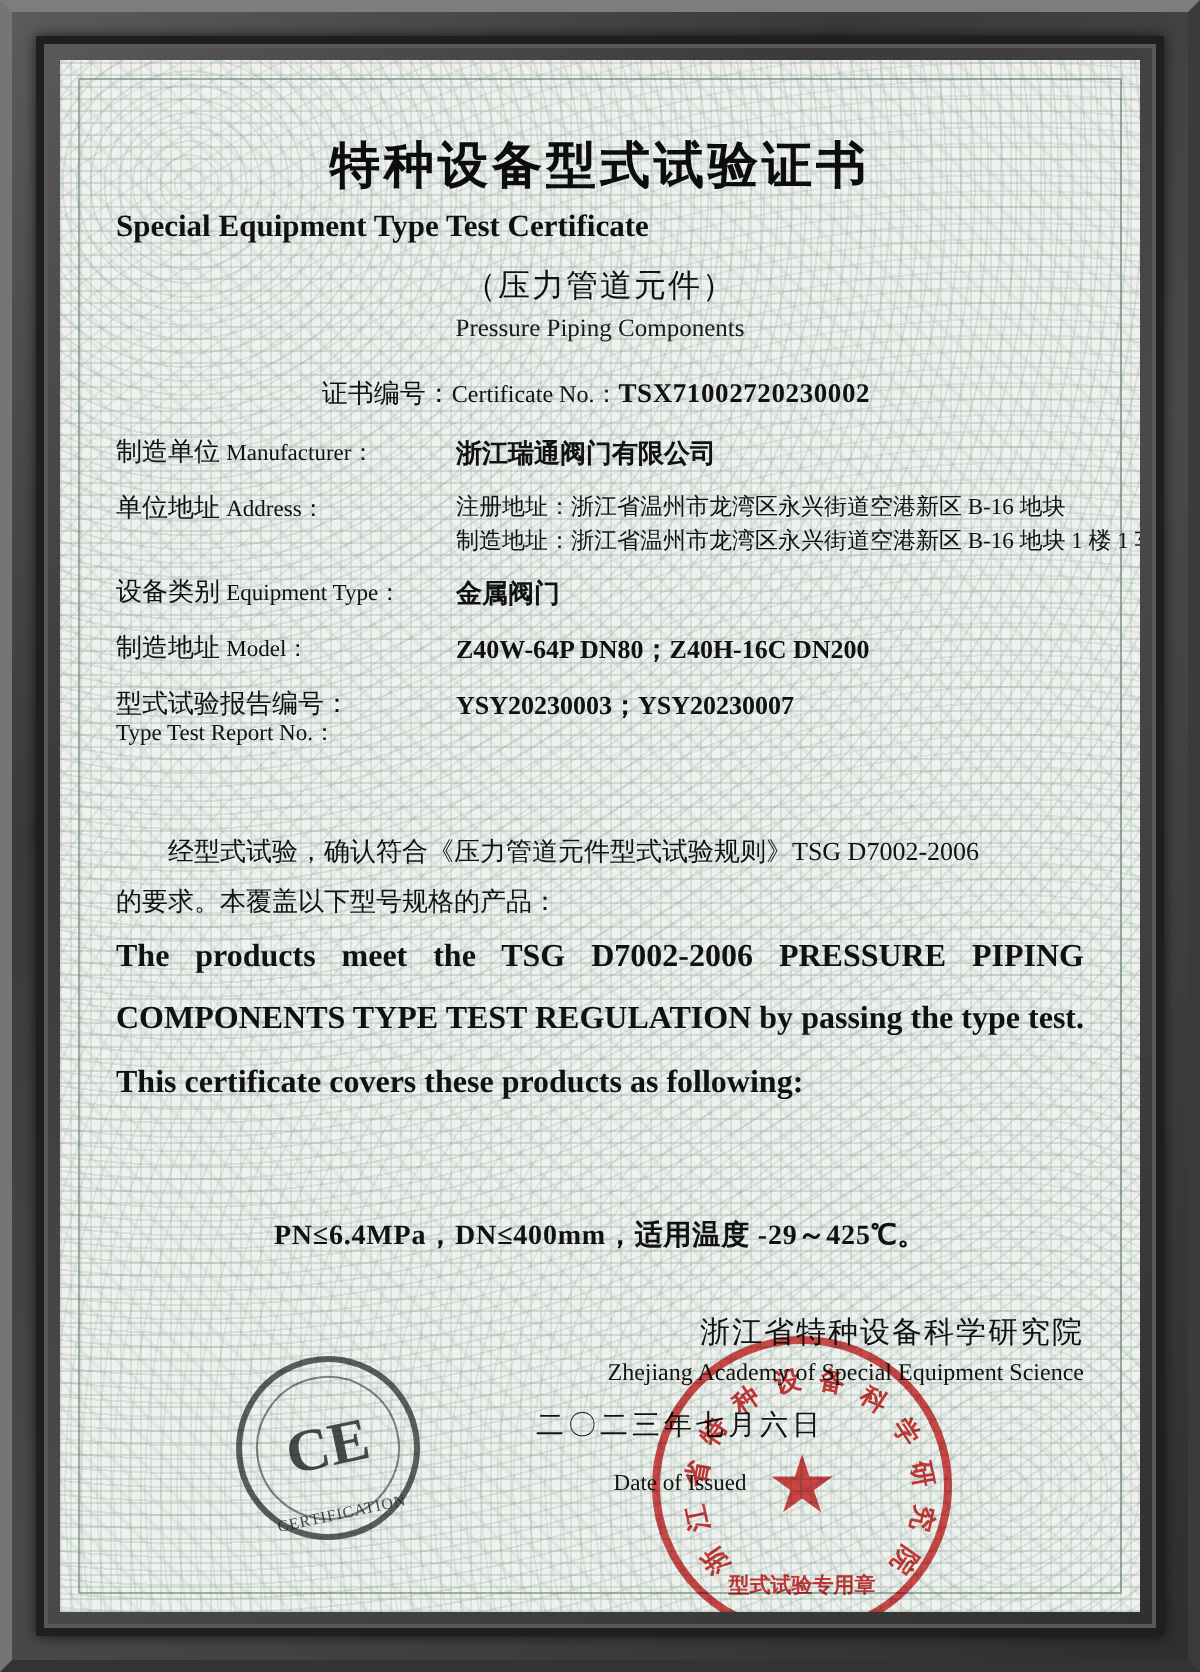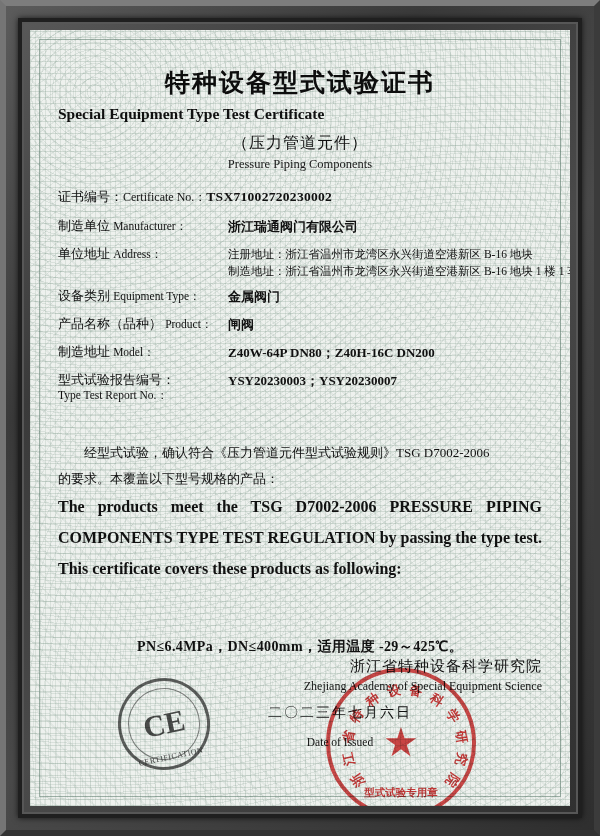--- a/index.html
+++ b/index.html
@@ -87,21 +87,21 @@
   .subtitle-en {
     text-align: center;
     font-size: 12.5px;
     margin-top: 3px;
     color: #1a1a1a;
   }
 
   
   .certno-row {
     margin-top: 16px;
-    text-align: left;
+    text-align: center;
     font-size: 12.5px;
     padding-right: 4px;
   }
   .certno-row .lbl-cn { font-size: 13px; }
   .certno-row .lbl-en { font-size: 12px; }
   .certno-row .val {
     font-weight: bold;
     font-size: 13.5px;
     letter-spacing: .3px;
   }
@@ -294,27 +294,20 @@
         </div>
 
         <div class="field">
           <div class="label">
             <span class="cn">设备类别</span>
             <span class="en">Equipment Type：</span>
           </div>
           <div class="value">金属阀门</div>
         </div>
 
-        <div class="field">
-          <div class="label">
-            <span class="cn">产品名称（品种）</span>
-            <span class="en">Product：</span>
-          </div>
-          <div class="value">闸阀</div>
-        </div>
 
         <div class="field">
           <div class="label">
             <span class="cn">制造地址</span>
             <span class="en">Model：</span>
           </div>
           <div class="value">Z40W-64P DN80；Z40H-16C DN200</div>
         </div>
 
         <div class="field">

